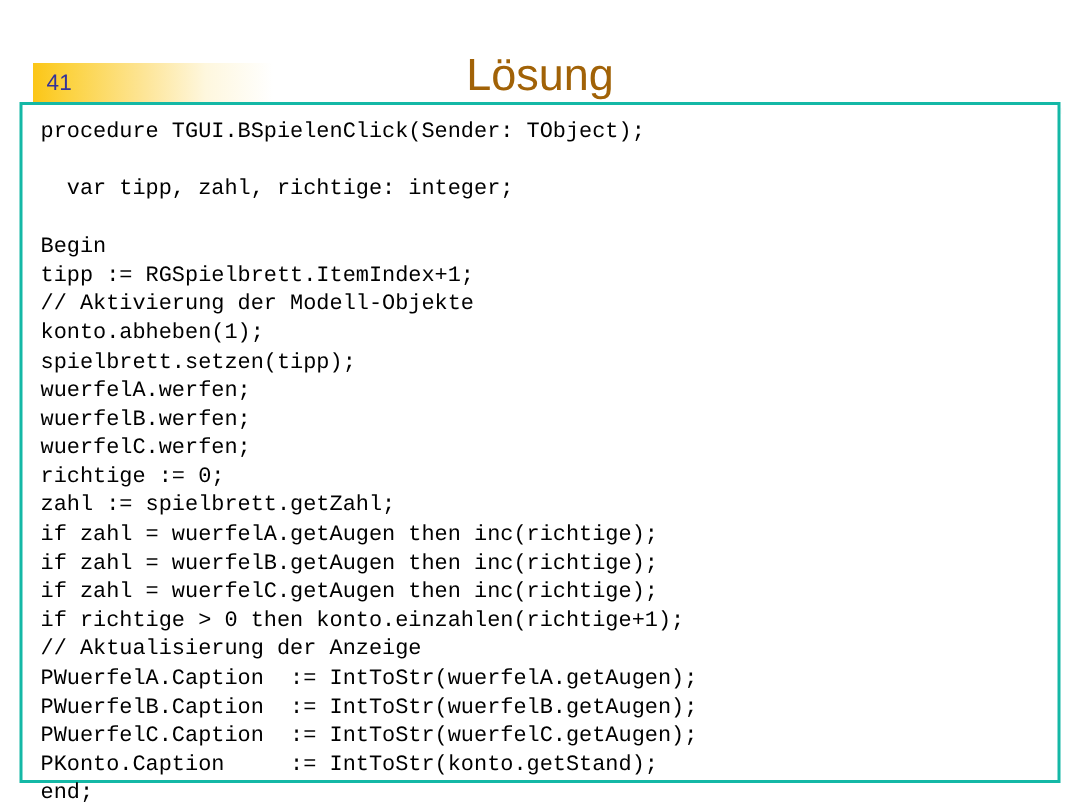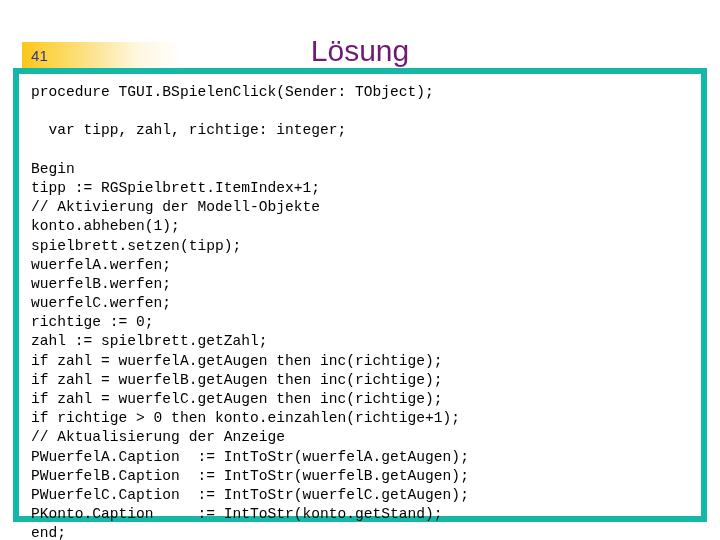--- a/index.html
+++ b/index.html
@@ -43,21 +43,21 @@
     letter-spacing: 0.2px;
   }
 
   #slide-title {
     position: absolute;
     left: 0;
     top: 22px;
     width: 720px;
     text-align: center;
     font-size: 30px;
-    color: #701a75;
+    color: #a16207;
     font-family: "Liberation Sans", sans-serif;
     letter-spacing: 0px;
     line-height: 34px;
   }
 
   #header-rule {
     position: absolute;
     left: 22px;
     top: 60px;
     width: 686px;
@@ -65,21 +65,21 @@
     background: linear-gradient(to right, #2b2b2b 0%, #3d3d3d 18%, #6d6d6d 42%, #a6a6a6 66%, #d9d9d9 86%, #fbfbfb 100%);
   }
 
   
   #code-box {
     position: absolute;
     left: 13px;
     top: 68px;
     width: 694px;
     height: 454px;
-    border: 6px solid #14b8a6;
+    border: 2px solid #14b8a6;
     box-sizing: border-box;
     background: #ffffff;
   }
 
   #code-listing {
     position: absolute;
     left: 12px;
     top: 9px;
     margin: 0;
     padding: 0;

